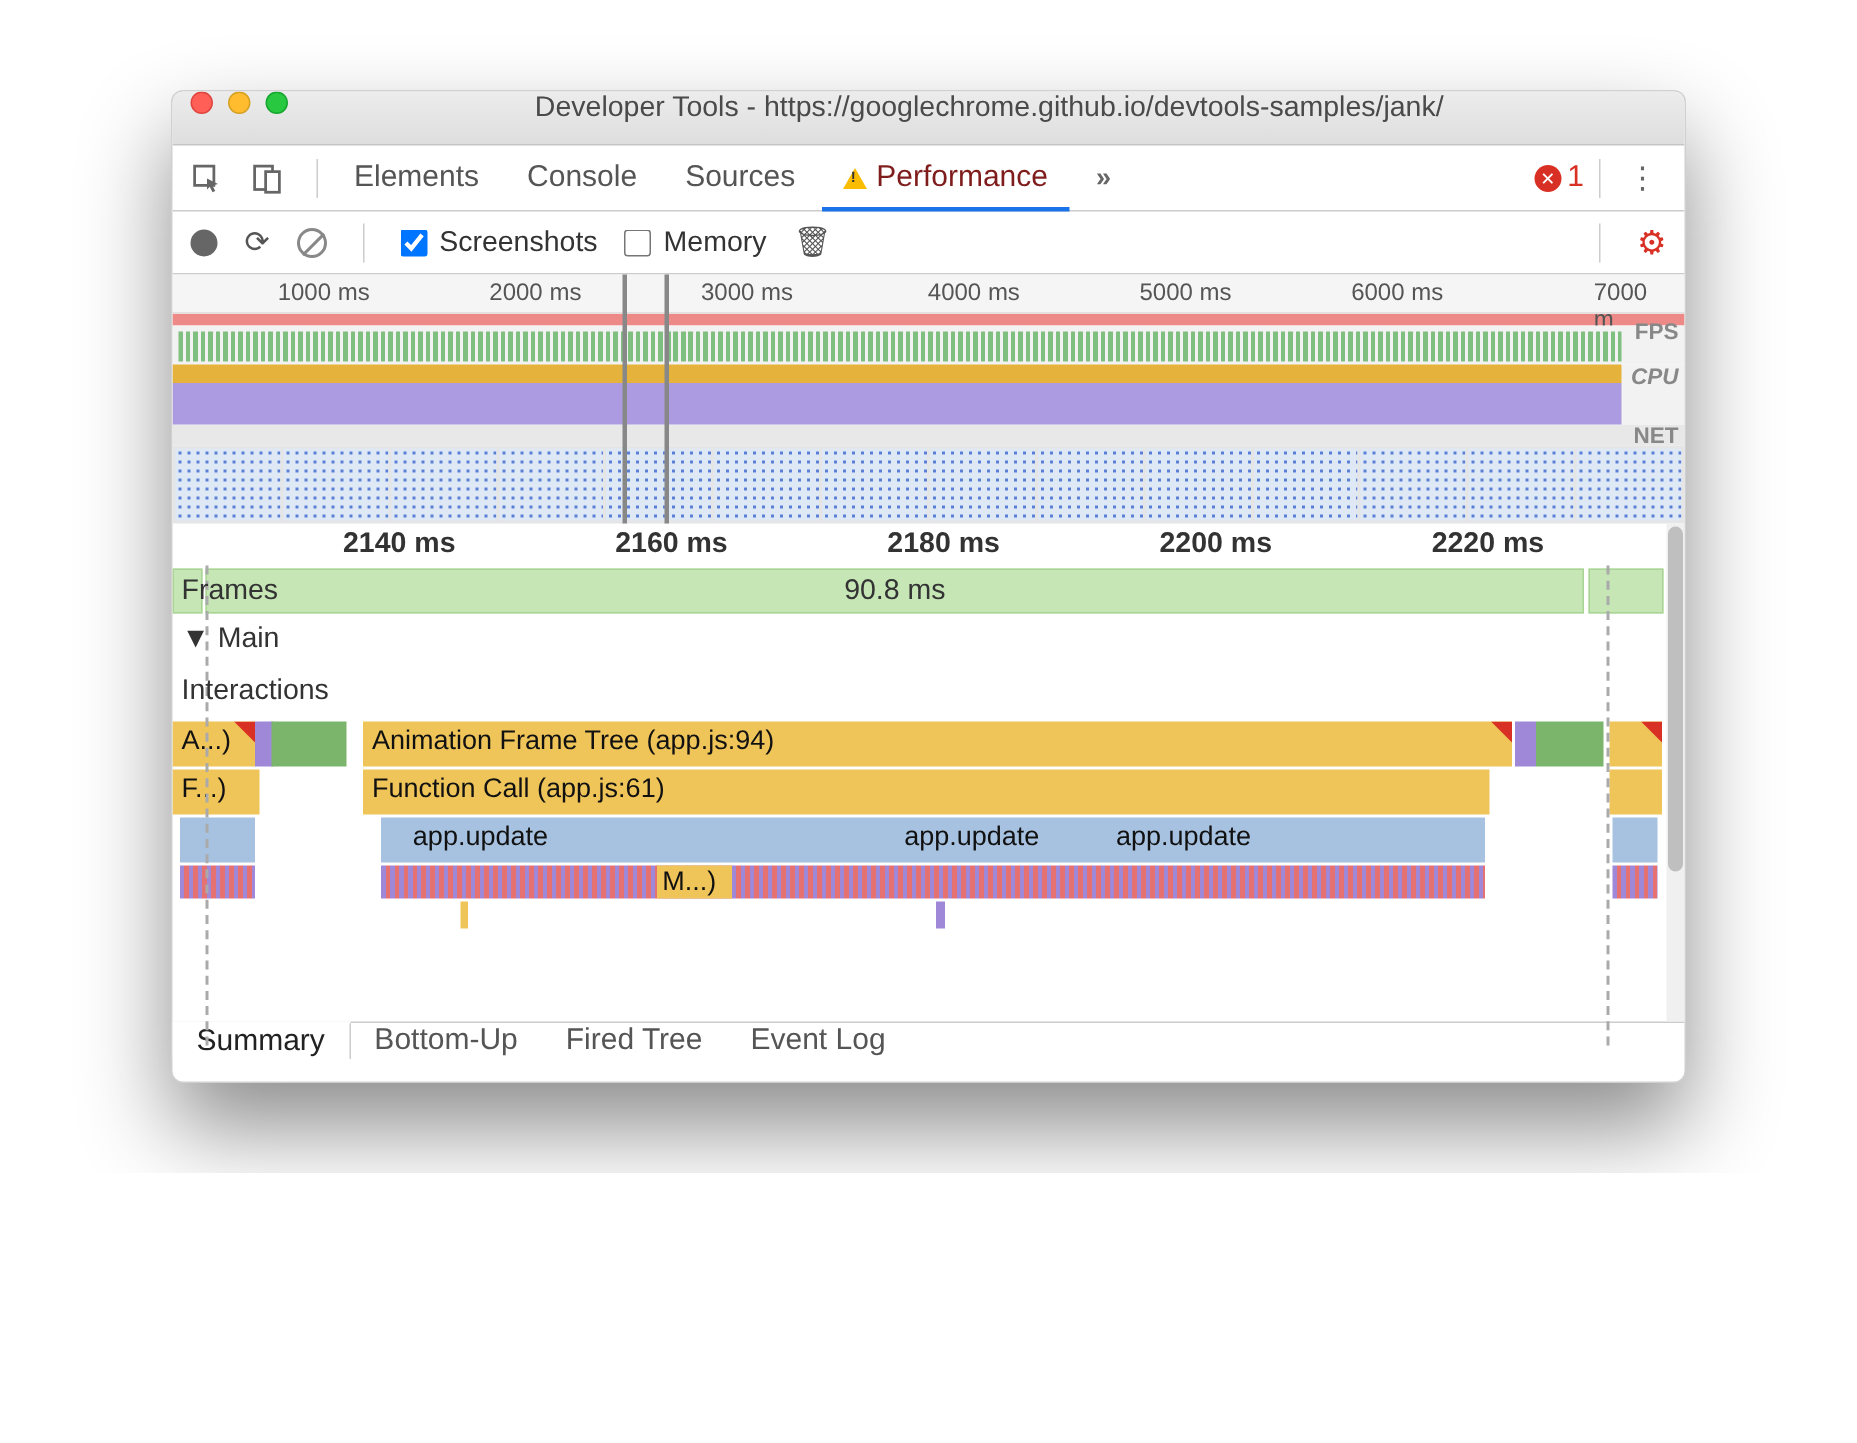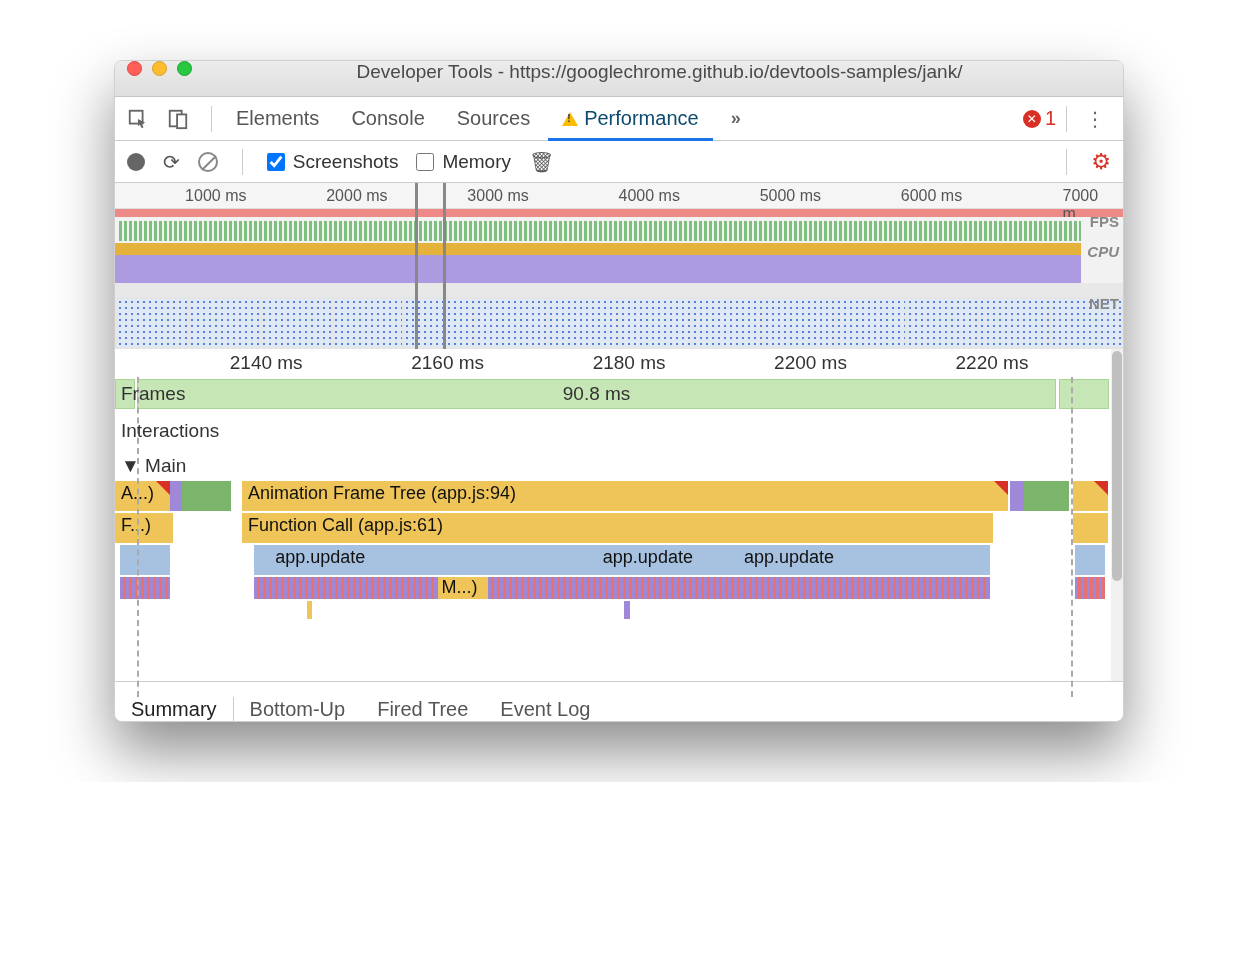--- a/index.html
+++ b/index.html
@@ -43,21 +43,21 @@
     display:flex;
     align-items:center;
     padding: 0 10px;
     gap: 4px;
     font-size:20px;
     color:#555;
   }
   .tab-icon { width:26px; height:26px; display:flex; align-items:center; justify-content:center; margin-right:10px;}
   .divider-v { width:1px; height:26px; background:#ccc; margin:0 6px;}
   .tab { padding:0 14px; height:100%; display:flex; align-items:center; gap:6px; cursor:default;}
-  .tab.active { color:#0c4a6e; position:relative;}
+  .tab.active { color:#7f1d1d; position:relative;}
   .tab.active::after{ content:""; position:absolute; left:0; right:0; bottom:-1px; height:3px; background:#1a73e8;}
   .warn-tri { width:0;height:0;border-left:8px solid transparent;border-right:8px solid transparent;border-bottom:14px solid #fbbc04; position:relative;}
   .warn-tri::after{content:"!";position:absolute;left:-3px;top:1px;font-size:10px;color:#333;font-weight:bold;}
   .more-chev { font-weight:bold; font-size:18px; color:#666;}
   .err-badge { display:flex; align-items:center; gap:4px;}
   .err-circle{ width:18px;height:18px;border-radius:50%;background:#d93025;color:#fff;font-size:12px;display:flex;align-items:center;justify-content:center;}
   .kebab { font-size:20px; color:#666; padding:0 8px;}
   
   .toolbar {
     height:42px;
@@ -84,43 +84,43 @@
   .ov-red {height:8px; background:#ed8a88;}
   .ov-fps{height:26px;background:#f2f2f2;position:relative;}
   .ov-fps .bars{position:absolute;inset:4px 42px 2px 4px;background:repeating-linear-gradient(90deg,#7fbf7f 0 3px,transparent 3px 5px);}
   .ov-cpu{height:40px;background:#f2f2f2;position:relative;}
   .ov-cpu .area{position:absolute;inset:0 42px 0 0;background:linear-gradient(#e5b23b 0 30%,#ac9be0 30% 100%);}
   .ov-net{height:14px;background:#e8e8e8;}
   .ov-thumbs{height:52px;background:#e5e5e5;display:flex;gap:2px;padding:2px;}
   .thumb{flex:1;background:#dfe8f5;position:relative;overflow:hidden;}
   .thumb::before{content:"";position:absolute;inset:0;background:radial-gradient(circle,#5b7fd6 1px,transparent 1px);background-size:6px 6px;}
   .ov-label{position:absolute;right:4px;font-size:15px;color:#888;font-weight:bold;}
-  .label-fps{top:30px;} .label-cpu{top:60px;font-style:italic;} .label-net{top:112px;}
+  .label-fps{top:30px;} .label-cpu{top:60px;font-style:italic;} .label-net{top:99px;}
   .ov-sel{position:absolute;top:0;bottom:0;background:rgba(200,200,200,0.0);border-left:3px solid #888;border-right:3px solid #888;}
   
   .flame { position:relative; }
   .fl-ticks{height:28px;font-size:19px;color:#333;position:relative;}
-  .fl-ticks span{position:absolute;top:3px;transform:translateX(-50%);}
+  .fl-ticks span{position:absolute;top:3px;transform:translateX(-50%);font-weight:bold;}
   .fl-row{height:34px;display:flex;align-items:center;font-size:19px;color:#333;position:relative;}
   .fl-label{width:120px;padding-left:6px;z-index:2;}
   .fl-track{position:absolute;left:0;right:14px;top:0;bottom:0;}
   .frame-bar{position:absolute;top:2px;height:30px;background:#c6e6b6;display:flex;align-items:center;justify-content:center;font-size:19px;color:#333;border:1px solid #a8d494;}
   .dashed{position:absolute;top:0;height:320px;border-left:2px dashed #aaa;}
   .flame-canvas{position:relative;height:200px;}
   .task{position:absolute;height:30px;font-size:18px;color:#111;padding:2px 6px;overflow:hidden;white-space:nowrap;box-sizing:border-box;}
   .t-yellow{background:#efc55a;}
   .t-green{background:#7bb56b;}
   .t-purple{background:#a088d9;}
   .t-blue{background:#a7c2e0;}
   .t-red-corner::before{content:"";position:absolute;right:0;top:0;width:0;height:0;border-left:14px solid transparent;border-top:14px solid #d93025;}
   .stripes{position:absolute;height:22px;background:repeating-linear-gradient(90deg,#a088d9 0 3px,#e57171 3px 6px);}
   .scroll-v{position:absolute;right:0;top:0;width:12px;bottom:0;background:#f0f0f0;}
   .scroll-thumb{position:absolute;right:1px;width:10px;background:#bfbfbf;border-radius:5px;}
   
-  .bottom-tabs{height:40px;border-top:1px solid #ccc;display:flex;align-items:flex-end;font-size:20px;color:#555;}
+  .bottom-tabs{height:40px;border-top:1px solid #ccc;display:flex;align-items:flex-start;font-size:20px;color:#555;}
   .btab{padding:0 16px;display:flex;align-items:center;}
   .btab.active{color:#222;background:#fff;border-right:1px solid #ccc;border-top:2px solid #fff;margin-top:-1px;}
   svg{display:block;}
 </style>
 </head>
 <body>
 
 <div class="window">
 
   <div class="titlebar">
@@ -243,26 +243,26 @@
       <div class="fl-label">Frames</div>
       <div class="fl-track">
         <div class="frame-bar" style="left:0;width:2%;"></div>
         <div class="frame-bar" style="left:2.2%;width:92.5%;">
             <span>90.8 ms</span>
           </div>
         <div class="frame-bar" style="left:95%;width:5%;"></div>
       </div>
     </div>
 
+    <div class="fl-row" style="height:30px;">
+      <div class="fl-label">▼ <span>Main</span></div>
+    </div>
+
     <div class="fl-row" style="height:40px;">
       <div class="fl-label">Interactions</div>
-    </div>
-
-    <div class="fl-row" style="height:30px;">
-      <div class="fl-label">▼ <span>Main</span></div>
     </div>
 
     <div class="flame-canvas">
 
       <div class="task t-yellow t-red-corner" style="left:0;width:5.5%;top:0">A...)</div>
       <div class="task t-purple" style="left:5.5%;width:1%;top:0"></div>
       <div class="task t-green" style="left:6.5%;width:5%;top:0"></div>
       <div class="task t-yellow t-red-corner" style="left:12.6%;width:76%;top:0">Animation Frame Tree (app.js:94)</div>
       <div class="task t-purple" style="left:88.8%;width:1.4%;top:0"></div>
       <div class="task t-green" style="left:90.2%;width:4.4%;top:0"></div>

